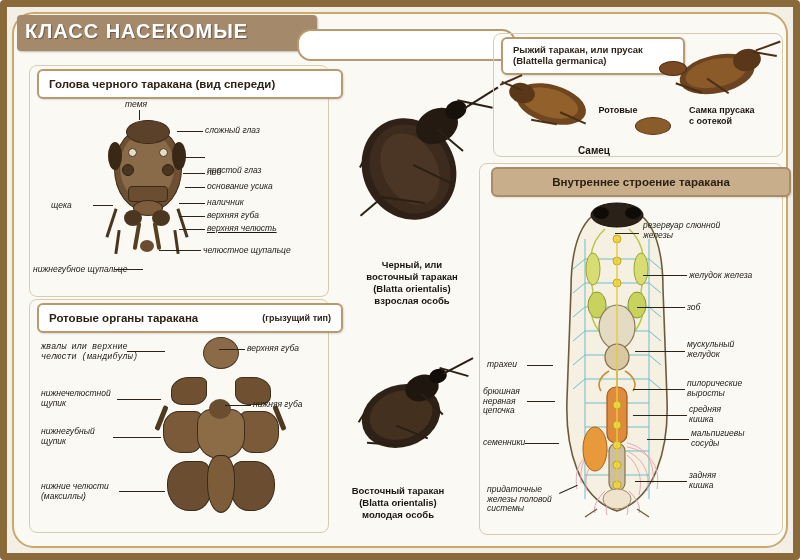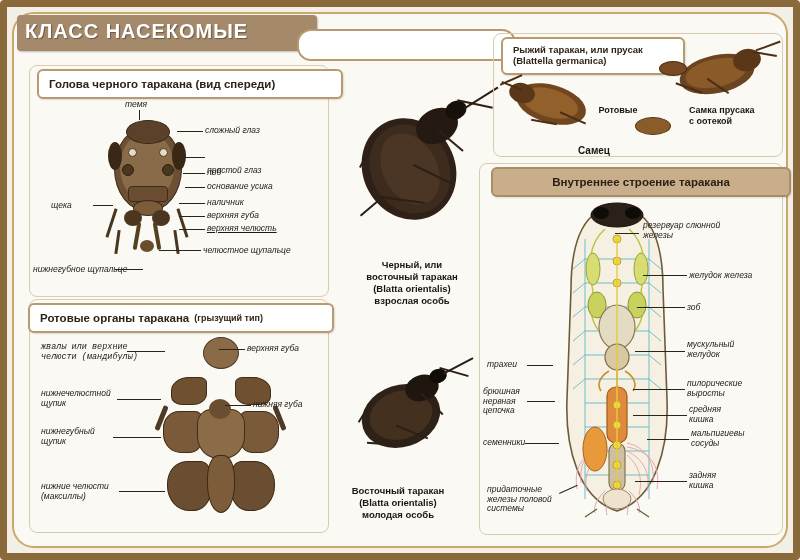--- a/index.html
+++ b/index.html
@@ -131,21 +131,21 @@
   <div class="abs lbl" style="left:200px;top:161px;">лоб</div>
   <div class="abs lbl" style="left:200px;top:175px;">основание усика</div>
   <div class="abs lbl" style="left:200px;top:191px;">наличник</div>
   <div class="abs lbl" style="left:200px;top:204px;">верхняя губа</div>
   <div class="abs lbl" style="left:200px;top:217px;text-decoration:underline;">верхняя челюсть</div>
   <div class="abs lbl" style="left:44px;top:194px;">щека</div>
   <div class="abs lbl" style="left:196px;top:239px;">челюстное щупальце</div>
   <div class="abs lbl" style="left:26px;top:258px;">нижнегубное щупальце</div>
 
   <div class="abs panel" style="left:22px;top:292px;width:298px;height:232px;"></div>
-  <div class="abs hdr" style="left:21px;top:296px;width:282px;height:26px;font-size:11.5px;">
+  <div class="abs hdr" style="left:30px;top:296px;width:282px;height:26px;font-size:11.5px;justify-content:space-between;">
     <span>Ротовые органы таракана</span>
     <span style="font-size:9px;font-weight:bold;margin-left:5px;">(грызущий тип)</span>
   </div>
 
   <div class="abs" style="left:150px;top:330px;width:130px;height:180px;">
 
     <div class="abs oval" style="left:46px;top:0px;width:34px;height:30px;background:#8a6a47;border:1px solid #4a3620;"></div>
 
     <div class="abs" style="left:14px;top:40px;width:34px;height:26px;background:#6f5132;border:1px solid #3f2d19;border-radius:50% 20% 40% 30%;"></div>
     <div class="abs" style="left:78px;top:40px;width:34px;height:26px;background:#6f5132;border:1px solid #3f2d19;border-radius:20% 50% 30% 40%;"></div>

